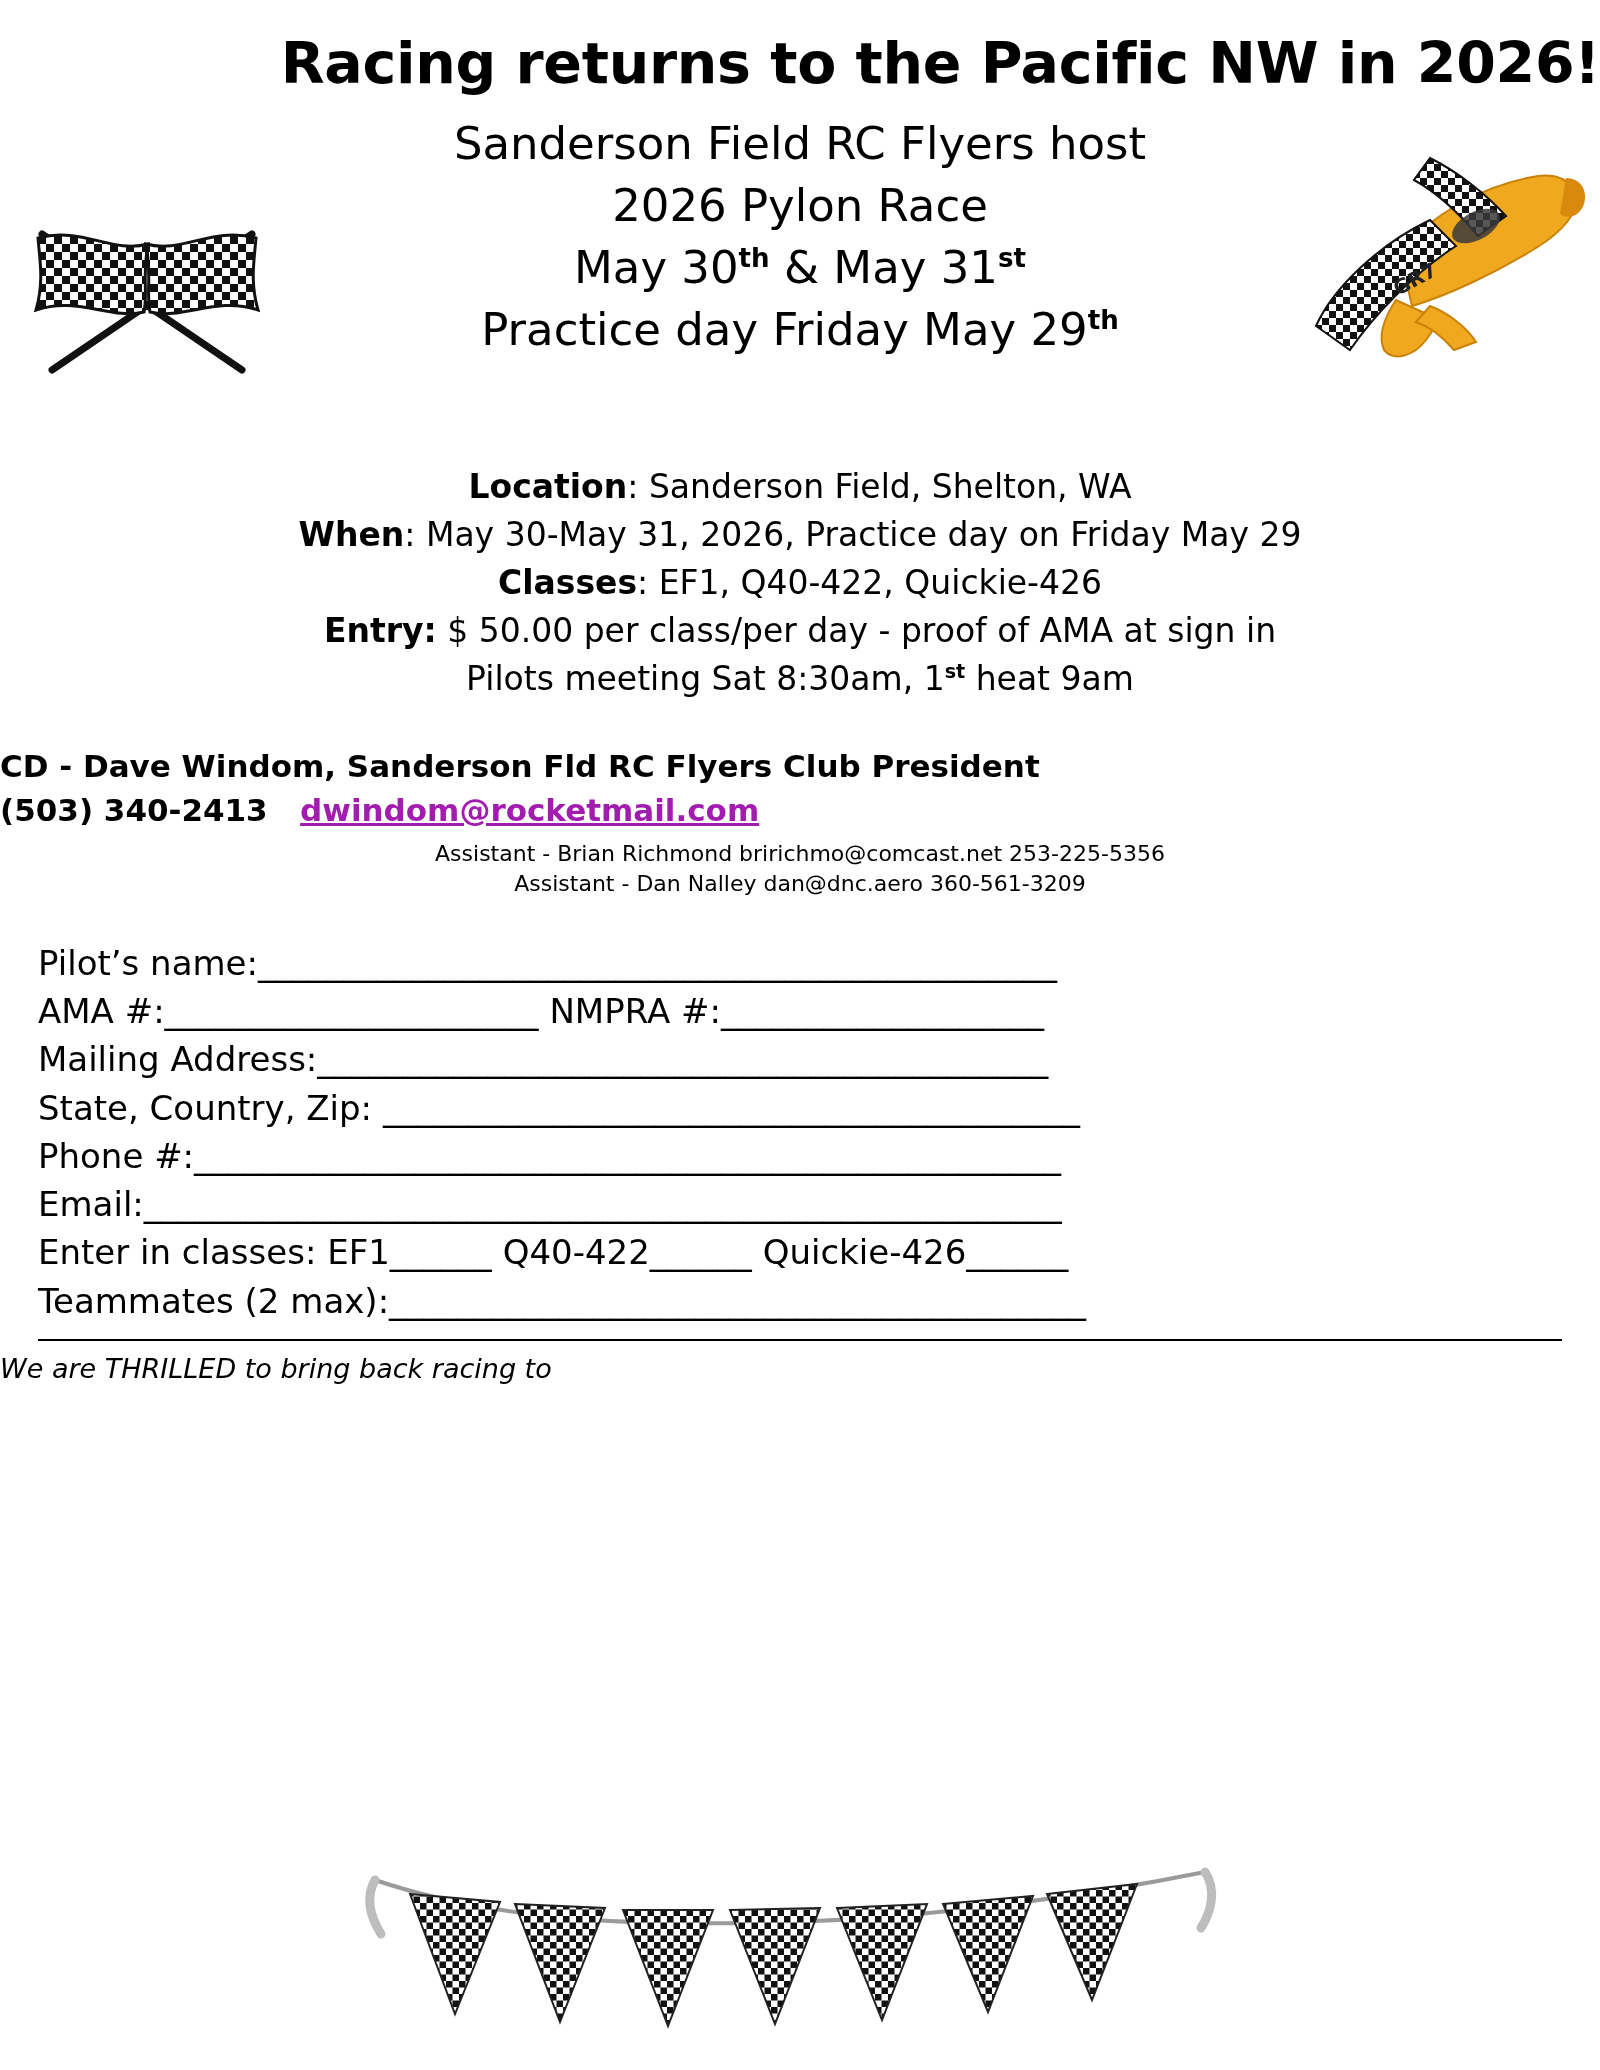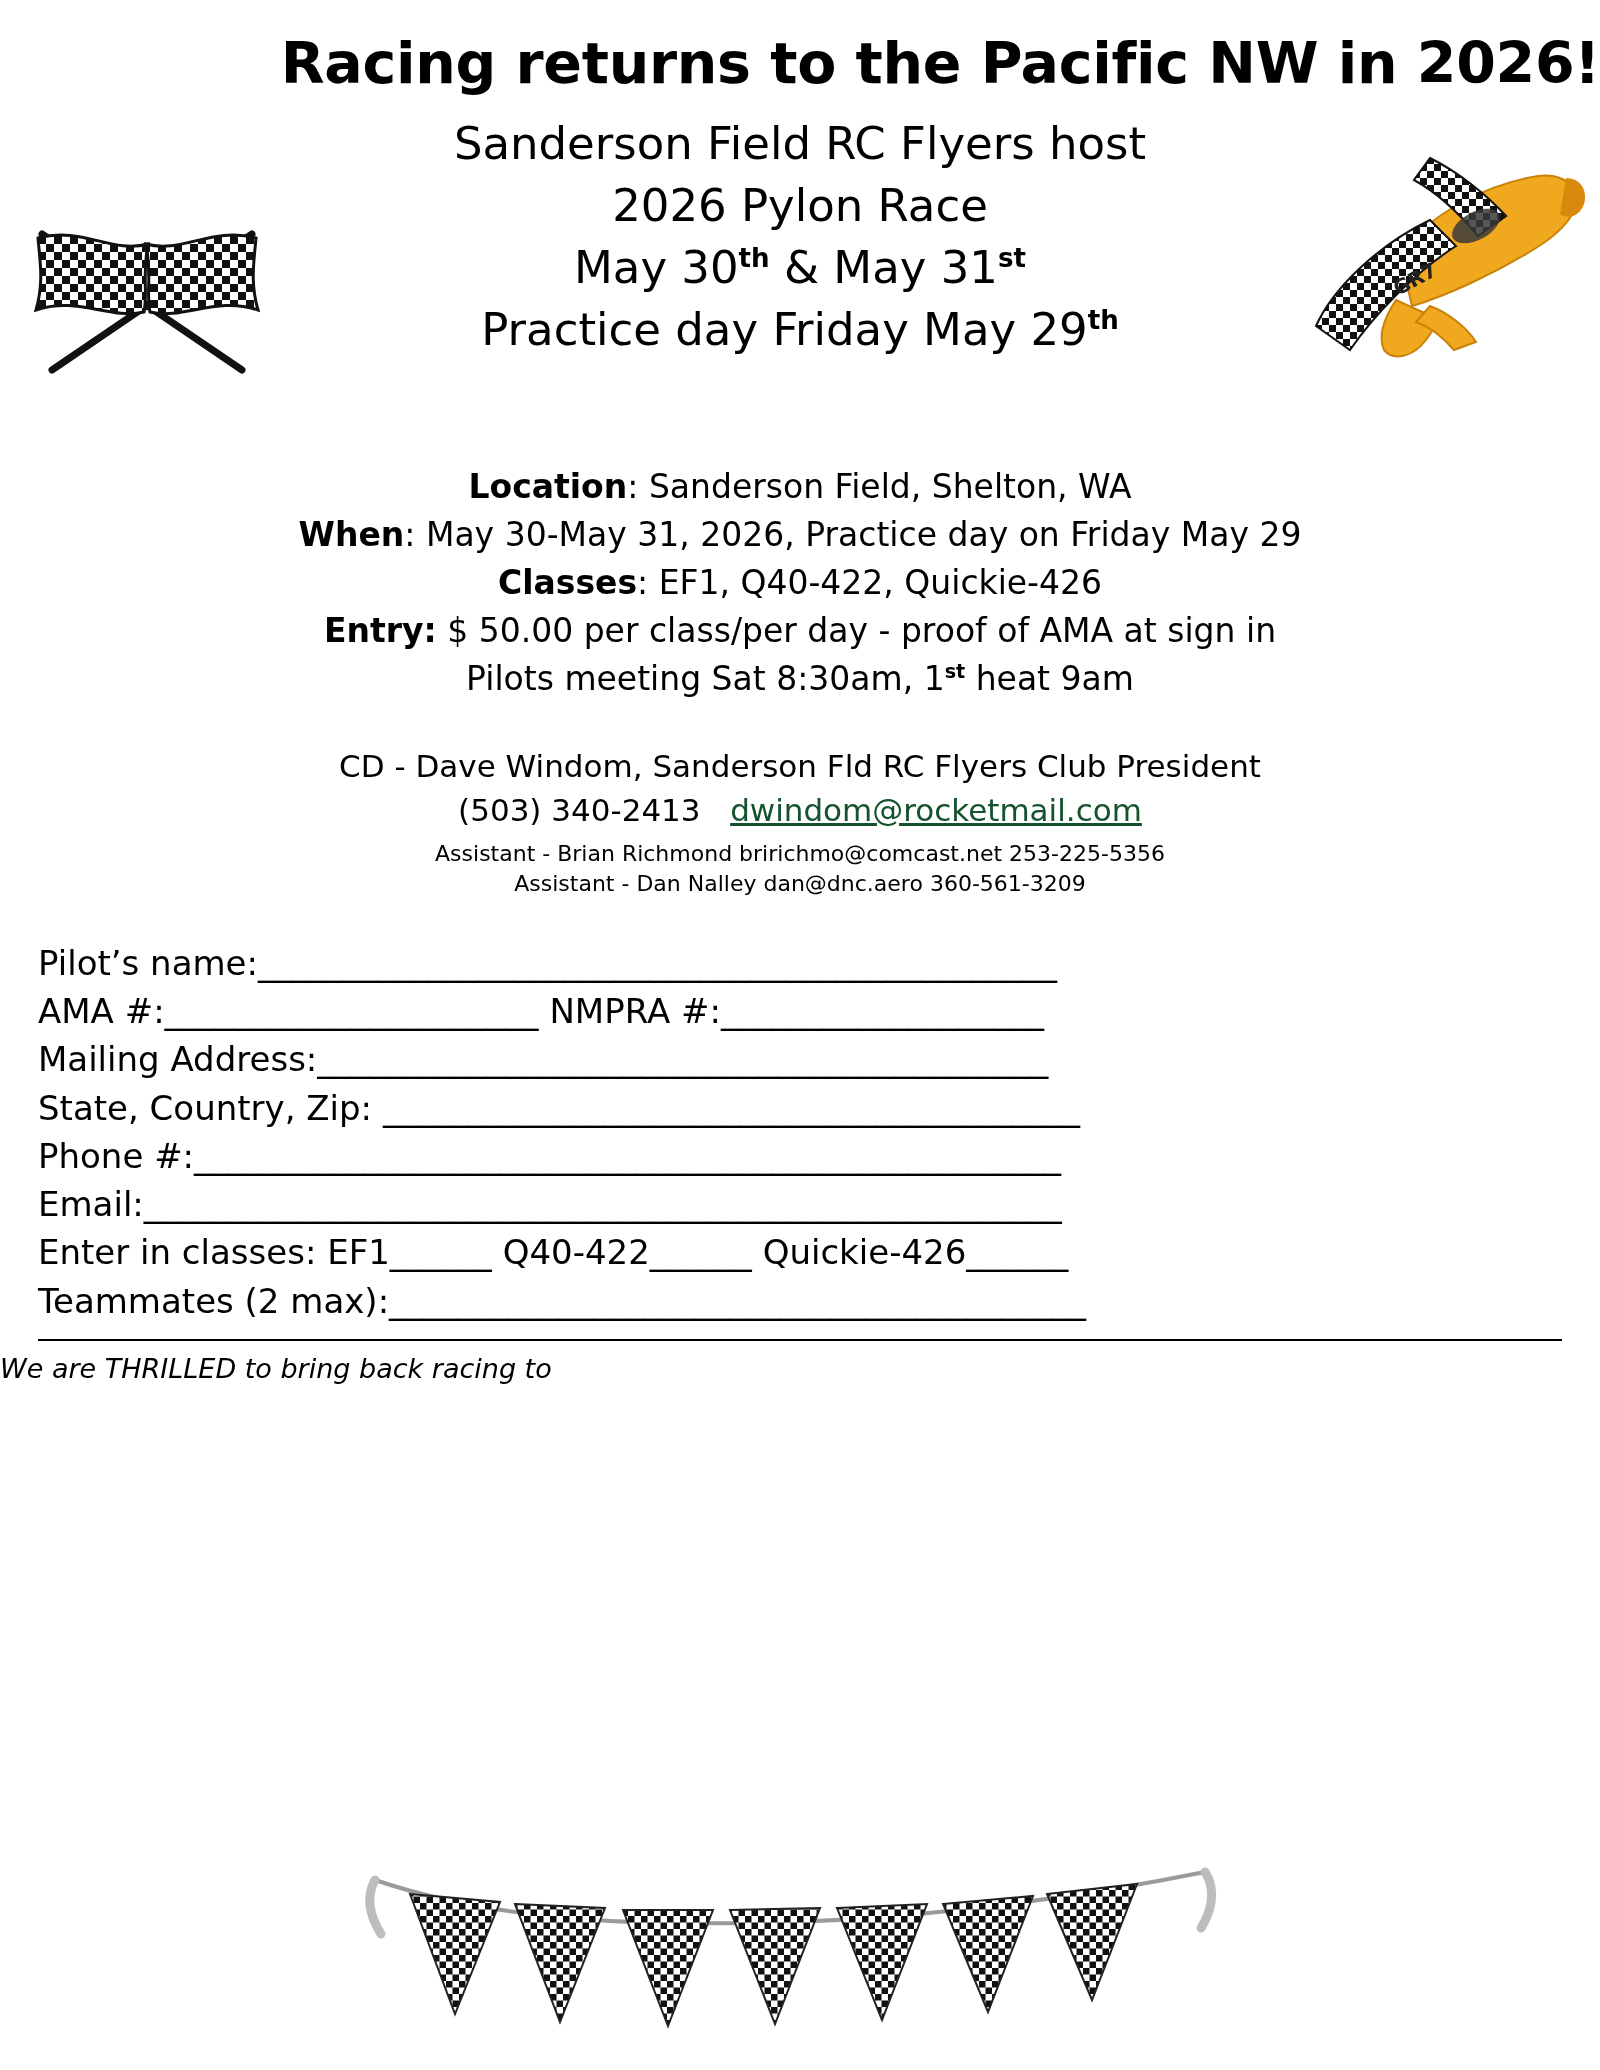--- a/index.html
+++ b/index.html
@@ -68,24 +68,24 @@
   
   .details {
     text-align: center;
     font-size: 33px;
     line-height: 1.46;
     margin-top: 8px;
   }
   .details b { font-weight: bold; }
 
   .contact {
-    text-align: center;
     font-size: 31px;
     line-height: 1.45;
     margin-top: 40px;
+    font-weight: bold;
   }
   .contact .email {
     text-decoration: underline;
   }
   .assistants {
     text-align: center;
     font-size: 22px;
     line-height: 1.35;
     margin-top: 6px;
   }
@@ -211,21 +211,21 @@
     <div><b>Classes</b><span>: EF1, Q40-422, Quickie-426</span></div>
     <div><b>Entry:</b><span> $ 50.00 per class/per day - proof of AMA at sign in</span></div>
     <div><span>Pilots meeting Sat 8:30am, 1</span><sup>st</sup><span> heat 9am</span></div>
   </div>
 
   <div class="contact">
     <div>CD - Dave Windom, Sanderson Fld RC Flyers Club President</div>
     <div>
       <span>(503) 340-2413</span>
       &nbsp;
-      <a class="email" href="#" style="color:#14532d;">dwindom@rocketmail.com</a>
+      <a class="email" href="#" style="color:#a21caf;">dwindom@rocketmail.com</a>
     </div>
   </div>
   <div class="assistants">
     <div>Assistant - Brian Richmond bririchmo@comcast.net 253-225-5356</div>
     <div>Assistant - Dan Nalley dan@dnc.aero 360-561-3209</div>
   </div>
 
   <div class="form">
     <div class="row">Pilot’s name:_______________________________________________</div>
     <div class="row">AMA #:______________________ NMPRA #:___________________</div>

